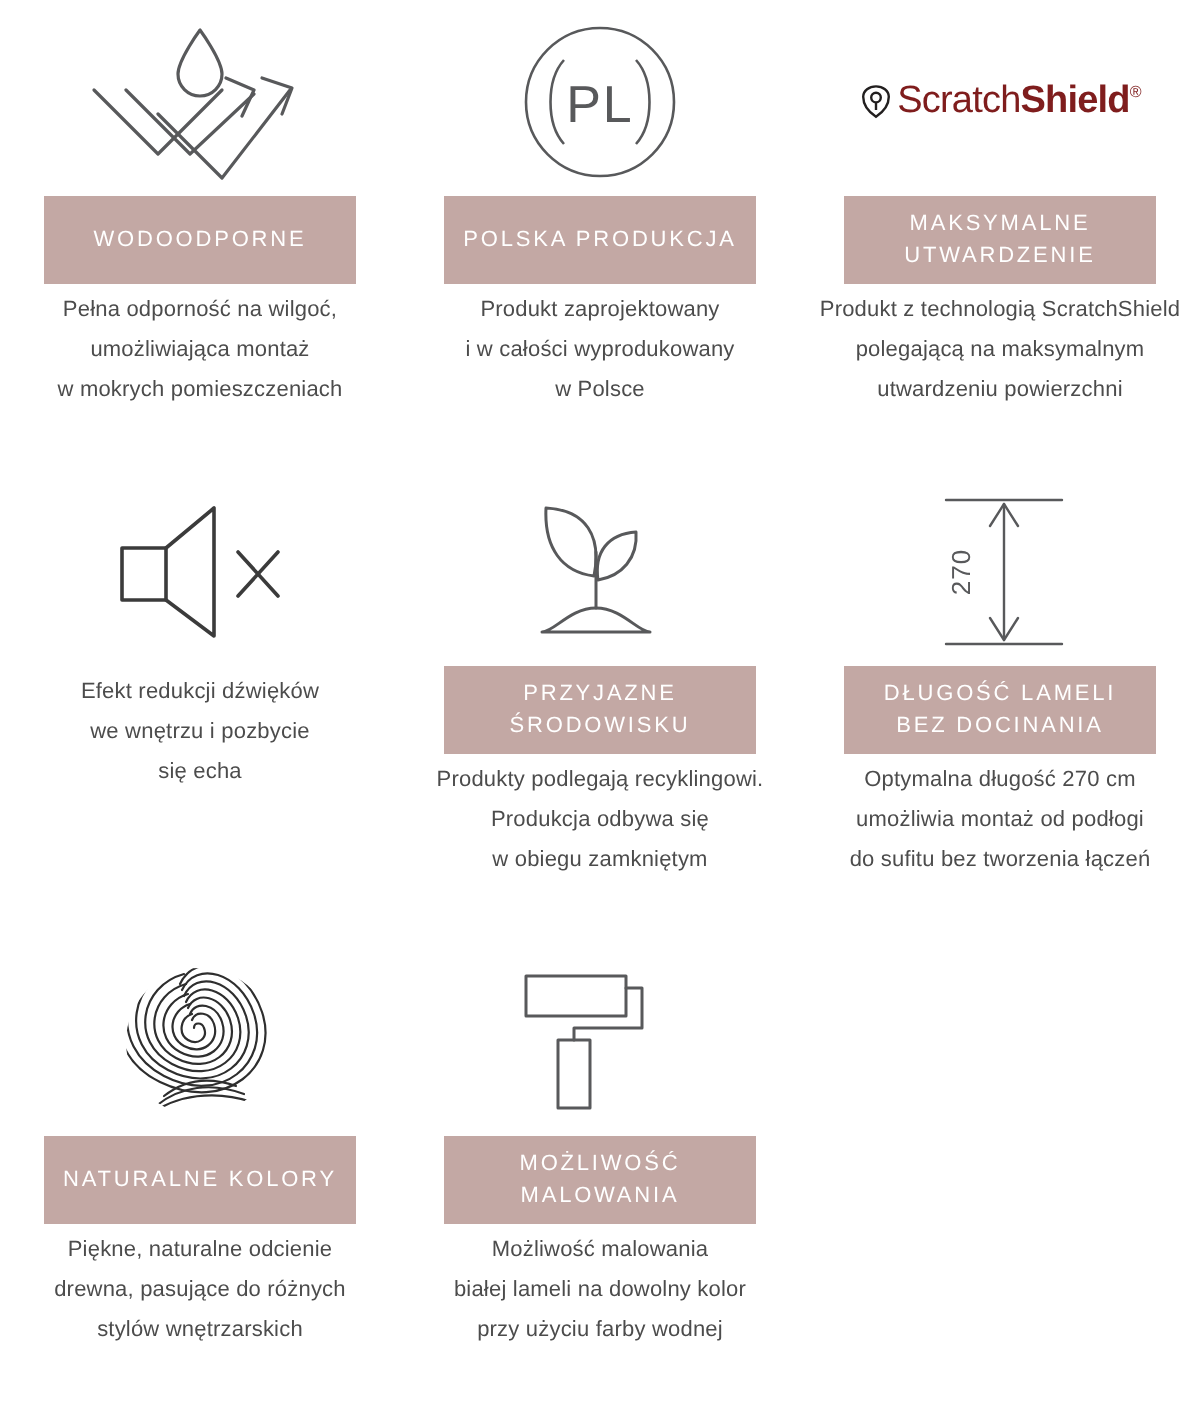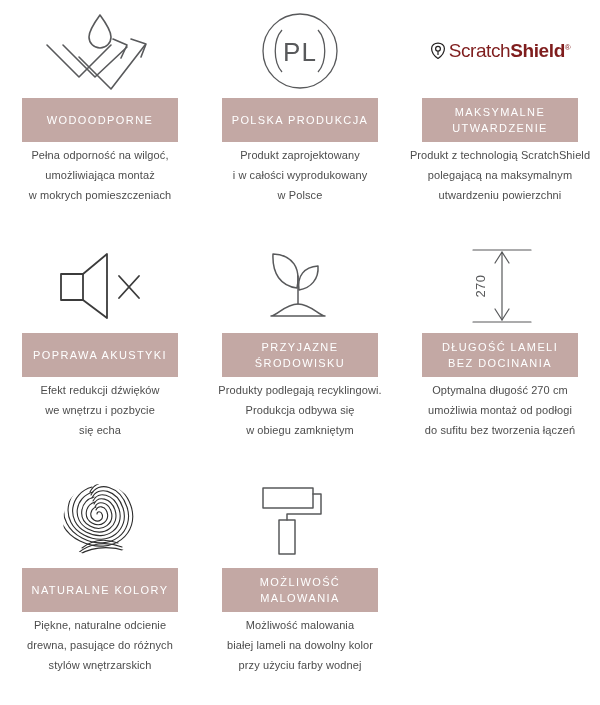--- a/index.html
+++ b/index.html
@@ -164,23 +164,20 @@
   </div>
 
   <div class="feature-cell">
     <div class="icon-area">
       <svg width="90" height="72" viewBox="0 0 90 72" fill="none" stroke="#3b3b3b" stroke-width="1.8" stroke-linejoin="round" stroke-linecap="round">
         <rect x="6" y="24" width="22" height="26"></rect>
         <path d="M28 24 L52 4 L52 68 L28 50"></path>
         <path d="M64 26 L84 48"></path>
         <path d="M84 26 L64 48"></path>
       </svg>
-    </div>
-    <div class="banner">
-      <span class="banner-text">POPRAWA AKUSTYKI</span>
     </div>
     <div class="desc">Efekt redukcji dźwięków
 we wnętrzu i pozbycie
 się echa</div>
   </div>
 
 
   <div class="feature-cell">
     <div class="icon-area">
       <svg width="82" height="80" viewBox="0 0 82 80" fill="none" stroke="#58595b" stroke-width="1.5" stroke-linejoin="round" stroke-linecap="round">

